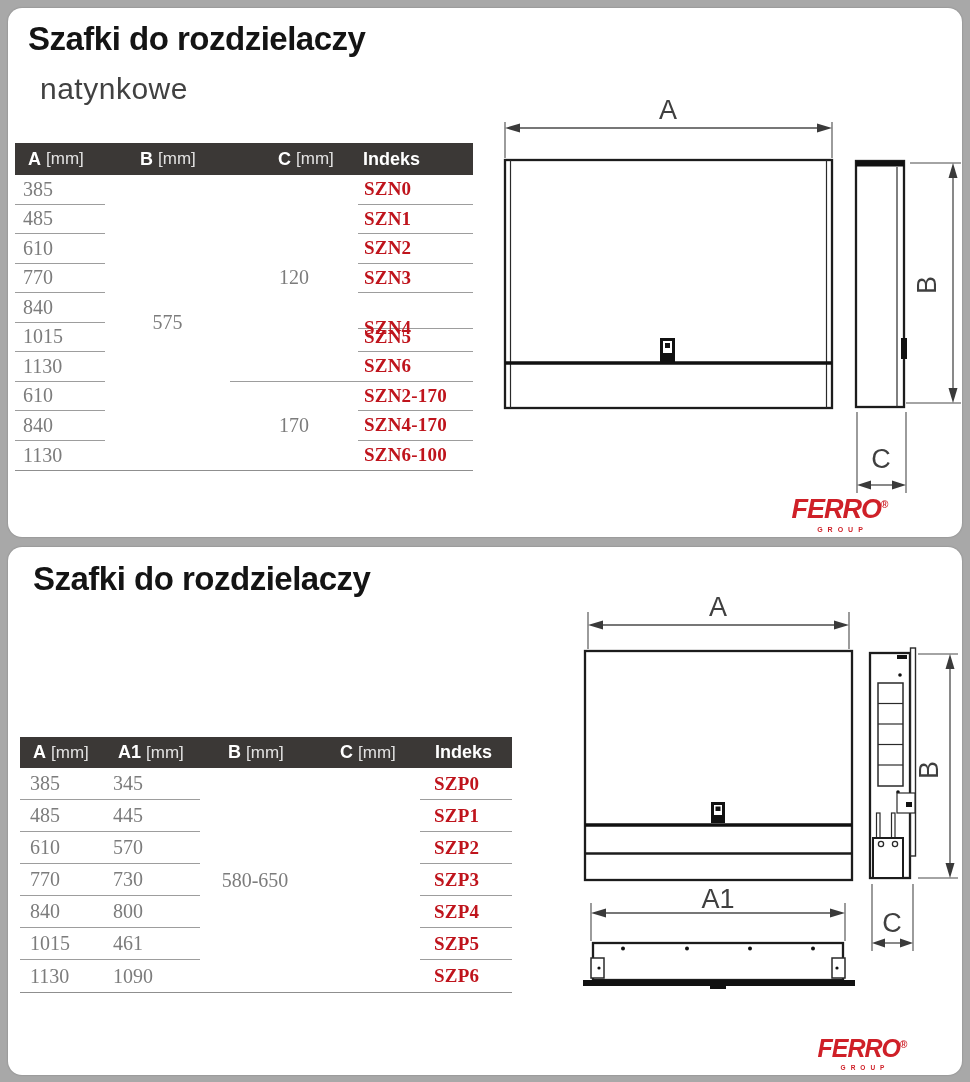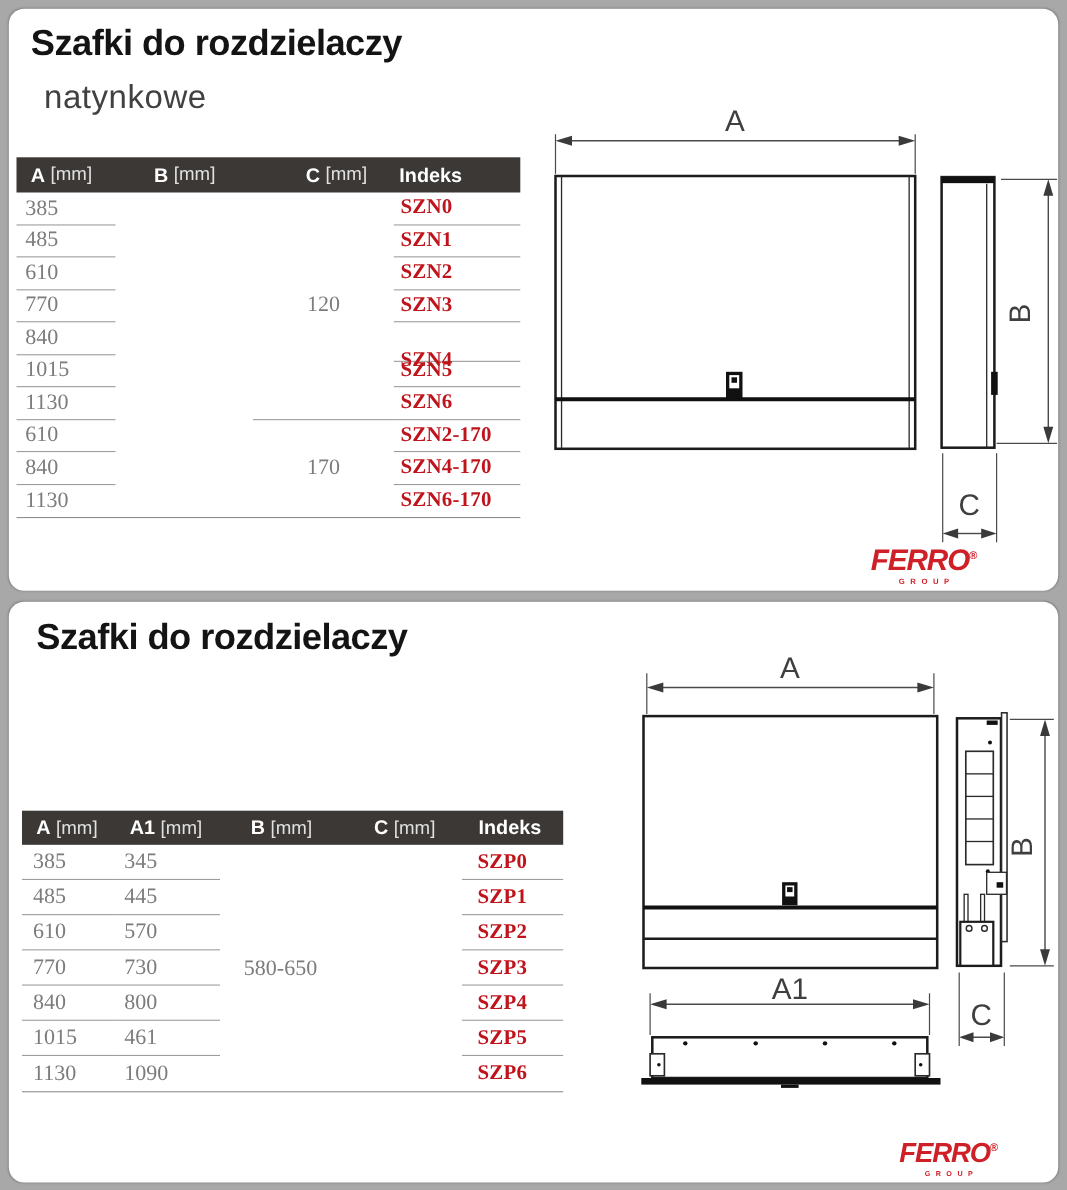--- a/index.html
+++ b/index.html
@@ -74,33 +74,34 @@
     <div class="cell sep" style="grid-area:2/1;padding-left:8px;">485</div>
     <div class="cell sep" style="grid-area:3/1;padding-left:8px;">610</div>
     <div class="cell sep" style="grid-area:4/1;padding-left:8px;">770</div>
     <div class="cell sep" style="grid-area:5/1;padding-left:8px;">840</div>
     <div class="cell sep" style="grid-area:6/1;padding-left:8px;">1015</div>
     <div class="cell sep" style="grid-area:7/1;padding-left:8px;">1130</div>
     <div class="cell sep" style="grid-area:8/1;padding-left:8px;">610</div>
     <div class="cell sep" style="grid-area:9/1;padding-left:8px;">840</div>
     <div class="cell" style="grid-area:10/1;padding-left:8px;">1130</div>
 
+    <div class="cell merged" style="grid-area:1/2/11/3;">575</div>
     <div class="cell merged sep" style="grid-area:1/3/8/4;">120</div>
     <div class="cell merged" style="grid-area:8/3/11/4;">170</div>
 
     <div class="cell idx sep" style="grid-area:1/4;padding-left:6px;">SZN0</div>
     <div class="cell idx sep" style="grid-area:2/4;padding-left:6px;">SZN1</div>
     <div class="cell idx sep" style="grid-area:3/4;padding-left:6px;">SZN2</div>
     <div class="cell idx sep" style="grid-area:4/4;padding-left:6px;">SZN3</div>
     <div class="cell idx sep" style="grid-area:5/4;padding-left:6px;margin-top:35px;">SZN4</div>
     <div class="cell idx sep" style="grid-area:6/4;padding-left:6px;">SZN5</div>
     <div class="cell idx sep" style="grid-area:7/4;padding-left:6px;">SZN6</div>
     <div class="cell idx sep" style="grid-area:8/4;padding-left:6px;">SZN2-170</div>
     <div class="cell idx sep" style="grid-area:9/4;padding-left:6px;">SZN4-170</div>
-    <div class="cell idx" style="grid-area:10/4;padding-left:6px;">SZN6-170</div>
+    <div class="cell idx" style="grid-area:10/4;padding-left:6px;">SZN6-100</div>
   </div>
 
   <svg class="abs" style="left:480px;top:90px;" width="490" height="420" viewBox="480 90 490 420">
 
     <line class="ext" x1="505" y1="122" x2="505" y2="158"></line>
     <line class="ext" x1="832" y1="122" x2="832" y2="158"></line>
     <line class="dim" x1="513" y1="128" x2="824" y2="128"></line>
     <polygon class="head" points="505,128 520,123.5 520,132.5"></polygon>
     <polygon class="head" points="832,128 817,123.5 817,132.5"></polygon>
     <text x="668" y="119" text-anchor="middle">A</text>

